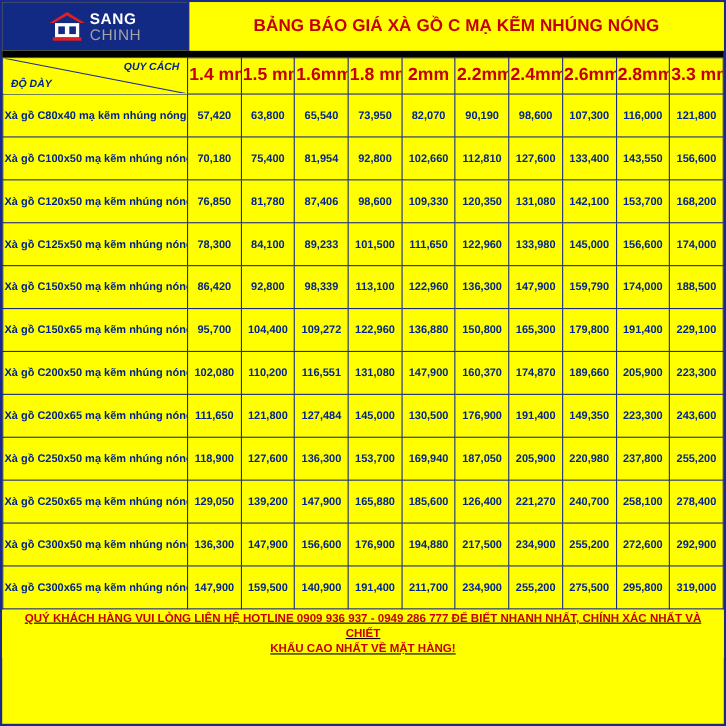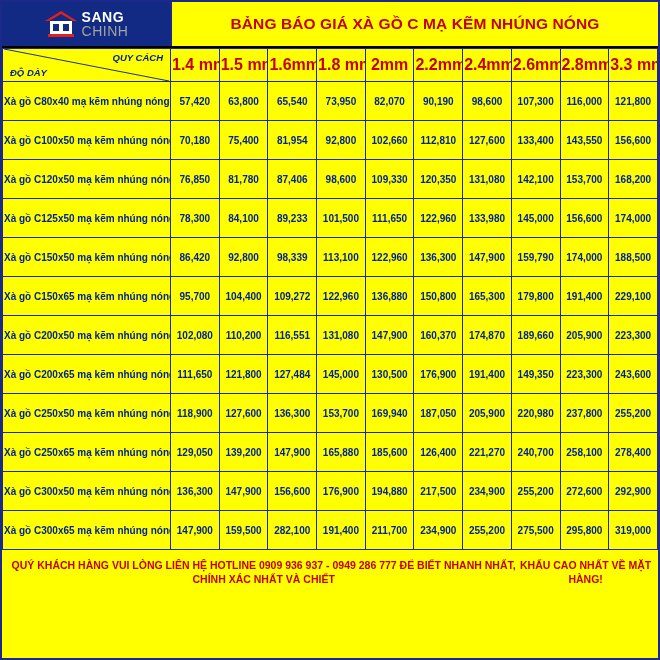--- a/index.html
+++ b/index.html
@@ -18,21 +18,21 @@
     width: 660px;
     height: 660px;
     box-sizing: border-box;
     border: 2px solid #1b2a8a;
     background: #ffff00;
   }
   
   .header {
     display: flex;
     height: 44px;
-    border-bottom: 2px solid #000000;
+    border-bottom: 6px solid #000000;
   }
   .logo-box {
     width: 168px;
     min-width: 168px;
     background: #132a84;
     display: flex;
     align-items: center;
     justify-content: center;
     border-right: 2px solid #1b2a8a;
     position: relative;
@@ -139,26 +139,27 @@
     text-align: left;
     padding-left: 7px;
     font-size: 10px;
     color: #00248f;
     white-space: nowrap;
   }
   
   .footer {
     height: 44px;
     display: flex;
-    flex-direction: row;
+    flex-direction: column;
     align-items: center;
     justify-content: center;
     background: #ffff00;
     padding: 0 6px;
     box-sizing: border-box;
+    text-decoration: underline;
   }
   .footer .fline {
     color: #c40000;
     font-weight: bold;
     font-size: 10.5px;
     text-align: center;
     line-height: 1.35;
   }
 </style>
 </head>
@@ -359,21 +360,21 @@
           <td>217,500</td>
           <td>234,900</td>
           <td>255,200</td>
           <td>272,600</td>
           <td>292,900</td>
         </tr>
         <tr>
           <td class="rowlabel">Xà gồ C300x65 mạ kẽm nhúng nóng</td>
           <td>147,900</td>
           <td>159,500</td>
-          <td>282,100</td>
+          <td>140,900</td>
           <td>191,400</td>
           <td>211,700</td>
           <td>234,900</td>
           <td>255,200</td>
           <td>275,500</td>
           <td>295,800</td>
           <td>319,000</td>
         </tr>
       </tbody>
     </table>

